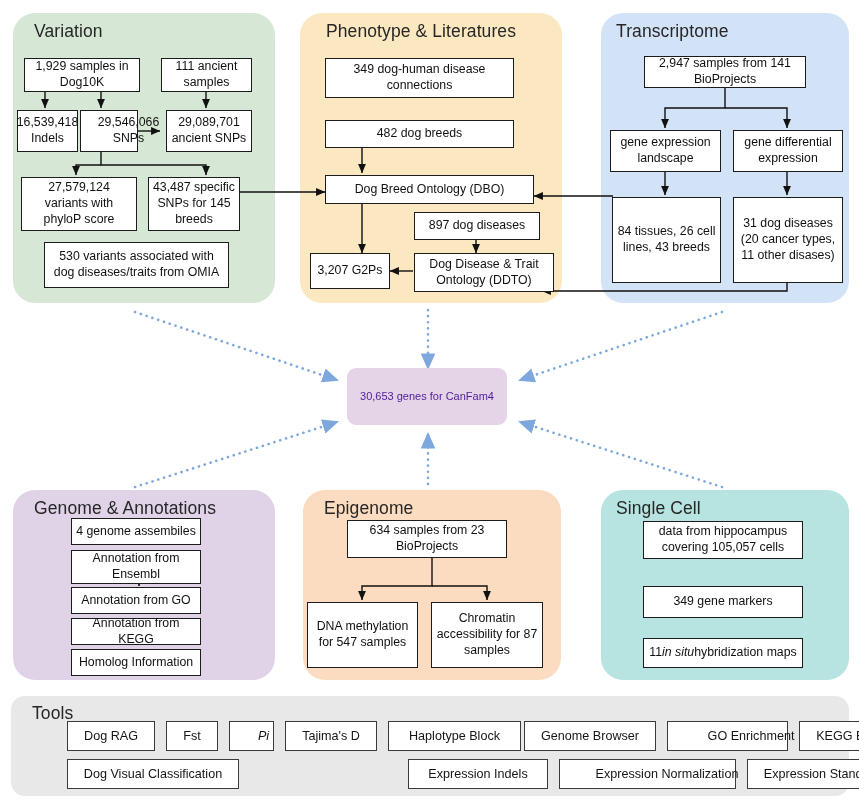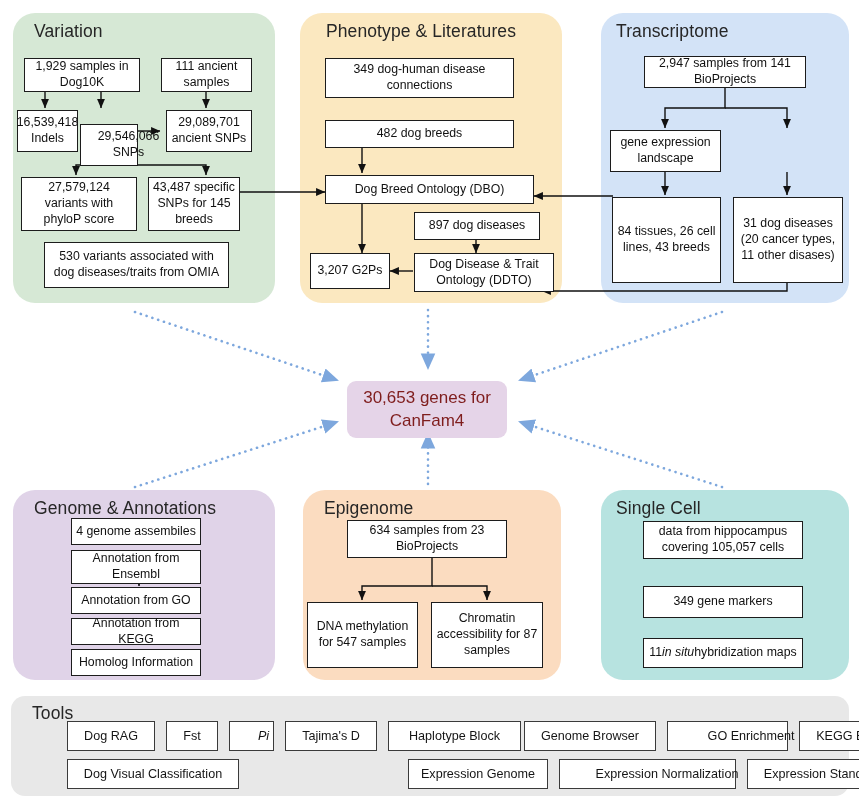--- a/index.html
+++ b/index.html
@@ -49,24 +49,23 @@
   }
   .center-node {
     position: absolute;
     box-sizing: border-box;
     background: #e5d4e8;
     border-radius: 9px;
     display: flex;
     align-items: center;
     justify-content: center;
     text-align: center;
-    font-size: 17px;
+    font-size: 11px;
     line-height: 1.3;
-    color: #7f1d1d;
-    margin-top: 13px;
+    color: #4c1d95;
   }
   .toolbox {
     position: absolute;
     box-sizing: border-box;
     background: #ffffff;
     border: 1.5px solid #3a3a3a;
     display: flex;
     align-items: center;
     justify-content: center;
     text-align: center;
@@ -157,35 +156,36 @@
   <div class="panel-title" style="left:326px; top:21px;">Phenotype &amp; Literatures</div>
   <div class="panel-title" style="left:616px; top:21px;">Transcriptome</div>
   <div class="panel-title" style="left:34px; top:498px;">Genome &amp; Annotations</div>
   <div class="panel-title" style="left:324px; top:498px;">Epigenome</div>
   <div class="panel-title" style="left:616px; top:498px;">Single Cell</div>
   <div class="panel-title" style="left:32px; top:703px;">Tools</div>
 
   <div class="nodebox" style="left:24px; top:58px; width:116px; height:34px;">1,929 samples in Dog10K</div>
   <div class="nodebox" style="left:161px; top:58px; width:91px; height:34px;">111 ancient samples</div>
   <div class="nodebox" style="left:17px; top:110px; width:61px; height:42px;">16,539,418 Indels</div>
-  <div class="nodebox" style="left:80px; top:124px; width:58px; height:42px;padding-left:42px;">29,546,066 SNPs</div>
+  <div class="nodebox" style="left:80px; top:110px; width:58px; height:42px;padding-left:42px;">29,546,066 SNPs</div>
   <div class="nodebox" style="left:166px; top:110px; width:86px; height:42px;">29,089,701 ancient SNPs</div>
   <div class="nodebox" style="left:21px; top:177px; width:116px; height:54px;">27,579,124 variants with phyloP score</div>
   <div class="nodebox" style="left:148px; top:177px; width:92px; height:54px;">43,487 specific SNPs for 145 breeds</div>
   <div class="nodebox" style="left:44px; top:242px; width:185px; height:46px;">530 variants associated with dog diseases/traits from OMIA</div>
 
   <div class="nodebox" style="left:325px; top:58px; width:189px; height:40px;">349 dog-human disease connections</div>
   <div class="nodebox" style="left:325px; top:120px; width:189px; height:28px;">482 dog breeds</div>
   <div class="nodebox" style="left:325px; top:175px; width:209px; height:29px;">Dog Breed Ontology (DBO)</div>
   <div class="nodebox" style="left:414px; top:212px; width:126px; height:28px;">897 dog diseases</div>
   <div class="nodebox" style="left:310px; top:253px; width:80px; height:36px;">3,207 G2Ps</div>
   <div class="nodebox" style="left:414px; top:253px; width:140px; height:39px;">Dog Disease &amp; Trait Ontology (DDTO)</div>
 
   <div class="nodebox" style="left:644px; top:56px; width:162px; height:32px;">2,947 samples from 141 BioProjects</div>
   <div class="nodebox" style="left:610px; top:130px; width:111px; height:42px;">gene expression landscape</div>
+  <div class="nodebox" style="left:733px; top:130px; width:110px; height:42px;">gene differential expression</div>
   <div class="nodebox" style="left:612px; top:197px; width:109px; height:86px;">84 tissues, 26 cell lines, 43 breeds</div>
   <div class="nodebox" style="left:733px; top:197px; width:110px; height:86px;">31 dog diseases (20 cancer types, 11 other disases)</div>
 
   <div class="nodebox" style="left:71px; top:518px; width:130px; height:27px;">4 genome assembiles</div>
   <div class="nodebox" style="left:71px; top:550px; width:130px; height:34px;">Annotation from Ensembl</div>
   <div class="nodebox" style="left:71px; top:587px; width:130px; height:27px;">Annotation from GO</div>
   <div class="nodebox" style="left:71px; top:618px; width:130px; height:27px;">Annotation from KEGG</div>
   <div class="nodebox" style="left:71px; top:649px; width:130px; height:27px;">Homolog Information</div>
 
   <div class="nodebox" style="left:347px; top:520px; width:160px; height:38px;">634 samples from 23 BioProjects</div>
@@ -223,21 +223,21 @@
     <div class="toolbox" style="left: 667px; top: 721px; width: 121px; height: 30px; padding-left: 47px;">
       <span>GO Enrichment</span>
     </div>
     <div class="toolbox" style="left: 799px; top: 721px; width: 138px; height: 30px;">
       <span>KEGG Enrichment</span>
     </div>
     <div class="toolbox" style="left: 67px; top: 759px; width: 172px; height: 30px;">
       <span>Dog Visual Classification</span>
     </div>
     <div class="toolbox" style="left: 408px; top: 759px; width: 140px; height: 30px;">
-      <span>Expression Genome</span>
+      <span>Expression Indels</span>
     </div>
     <div class="toolbox" style="left: 559px; top: 759px; width: 177px; height: 30px; padding-left: 39px;">
       <span>Expression Normalization</span>
     </div>
     <div class="toolbox" style="left: 747px; top: 759px; width: 187px; height: 30px;">
       <span>Expression Standardization</span>
     </div>
   </div>
 
 </body></html>

